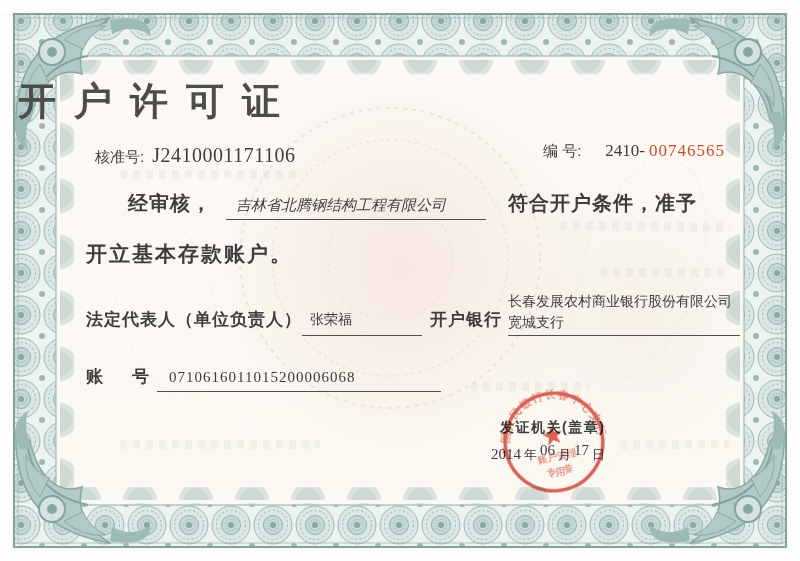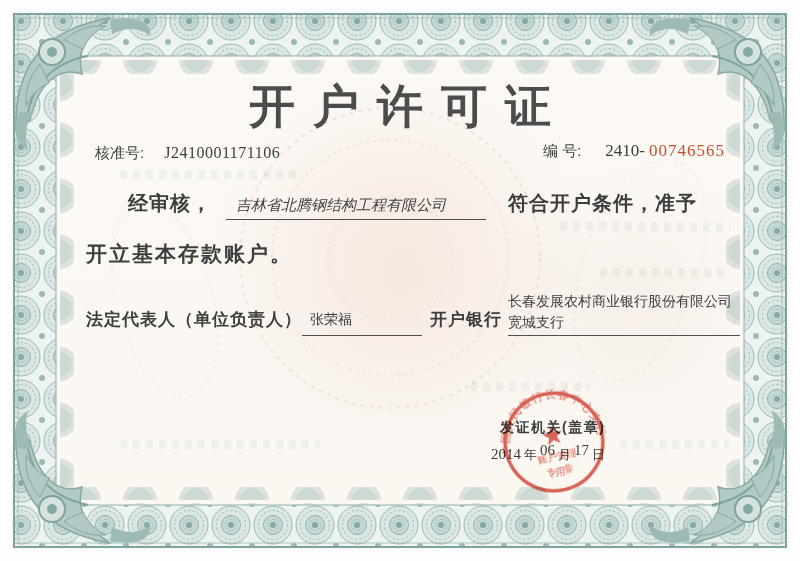--- a/index.html
+++ b/index.html
@@ -15,26 +15,26 @@
     background:
       radial-gradient(circle 270px at 390px 255px, rgba(240,214,207,0.50), rgba(240,214,207,0) 72%),
       radial-gradient(circle 200px at 620px 300px, rgba(238,220,214,0.30), rgba(238,220,214,0) 75%),
       linear-gradient(#fcf9f4,#fbf8f2);
   }
   .border-svg,.wm-svg{position:absolute;left:0;top:0;width:800px;height:561px;pointer-events:none;}
   .t{position:absolute;white-space:nowrap;color:#3d3d3d;}
   .serif{font-family:"Liberation Serif",serif;}
   .uline{display:inline-block;border-bottom:1px solid #4f4f4f;}
   .title{
-    left:0;right:0;top:76px;text-align:center;
+    left:0;right:0;top:76px;text-align:left;
     font-family:"Liberation Serif",serif;font-weight:700;
-    font-size:46px;letter-spacing:18px;text-indent:18px;color:#4c4c4c;
+    font-size:38px;letter-spacing:18px;text-indent:18px;color:#4c4c4c;
   }
   .approval{left:95px;top:144px;font-size:15px;}
-  .approval .val{font-size:16px;margin-left:20px;letter-spacing:0.5px;}
+  .approval .val{font-size:20px;margin-left:8px;letter-spacing:0.5px;}
   .serial{left:543px;top:141px;font-size:15px;}
   .serial .pre{font-size:17px;margin-left:24px;}
   .serial .num{font-size:17px;color:#c44f35;letter-spacing:1px;margin-left:4px;}
   .line1{left:128px;top:190px;display:flex;align-items:baseline;gap:12px;}
   .line1 .lead,.line1 .tail{font-size:20px;font-weight:700;letter-spacing:1px;}
   .line1 .company{width:250px;font-size:15px;padding:0 0 4px 10px;margin:0 10px 0 2px;font-style:italic;}
   .line2{left:86px;top:240px;font-size:21px;font-weight:700;letter-spacing:2px;}
   .line3{left:86px;top:291px;display:flex;align-items:flex-end;}
   .line3 .lbl{font-size:17px;font-weight:700;letter-spacing:1px;padding-bottom:5px;}
   .line3 .rep{width:112px;font-size:14px;padding:0 0 6px 8px;}
@@ -163,20 +163,24 @@
 
   <div class="t line2">开立基本存款账户。</div>
 
   <div class="t line3">
     <span class="lbl">法定代表人（单位负责人）</span>
     <span class="serif uline rep">张荣福</span>
     <span class="lbl banklbl">开户银行</span>
     <span class="bank">长春发展农村商业银行股份有限公司宽城支行</span>
   </div>
 
+  <div class="t line4">
+    <span class="lbl">账　号</span>
+    <span class="serif uline acct">0710616011015200006068</span>
+  </div>
 
   <div class="t issuer">发证机关(盖章)</div>
 
   <div class="t date">
     <span class="n">2014</span><span class="u">年</span><span class="n raise">06</span><span class="u">月</span><span class="n raise">17</span><span class="u">日</span>
   </div>
 
   <svg class="seal" viewBox="0 0 150 150" aria-hidden="true">
     <g fill="#d5493c">
       <circle cx="75" cy="75" r="69" fill="none" stroke="#d5493c" stroke-width="5"></circle>

